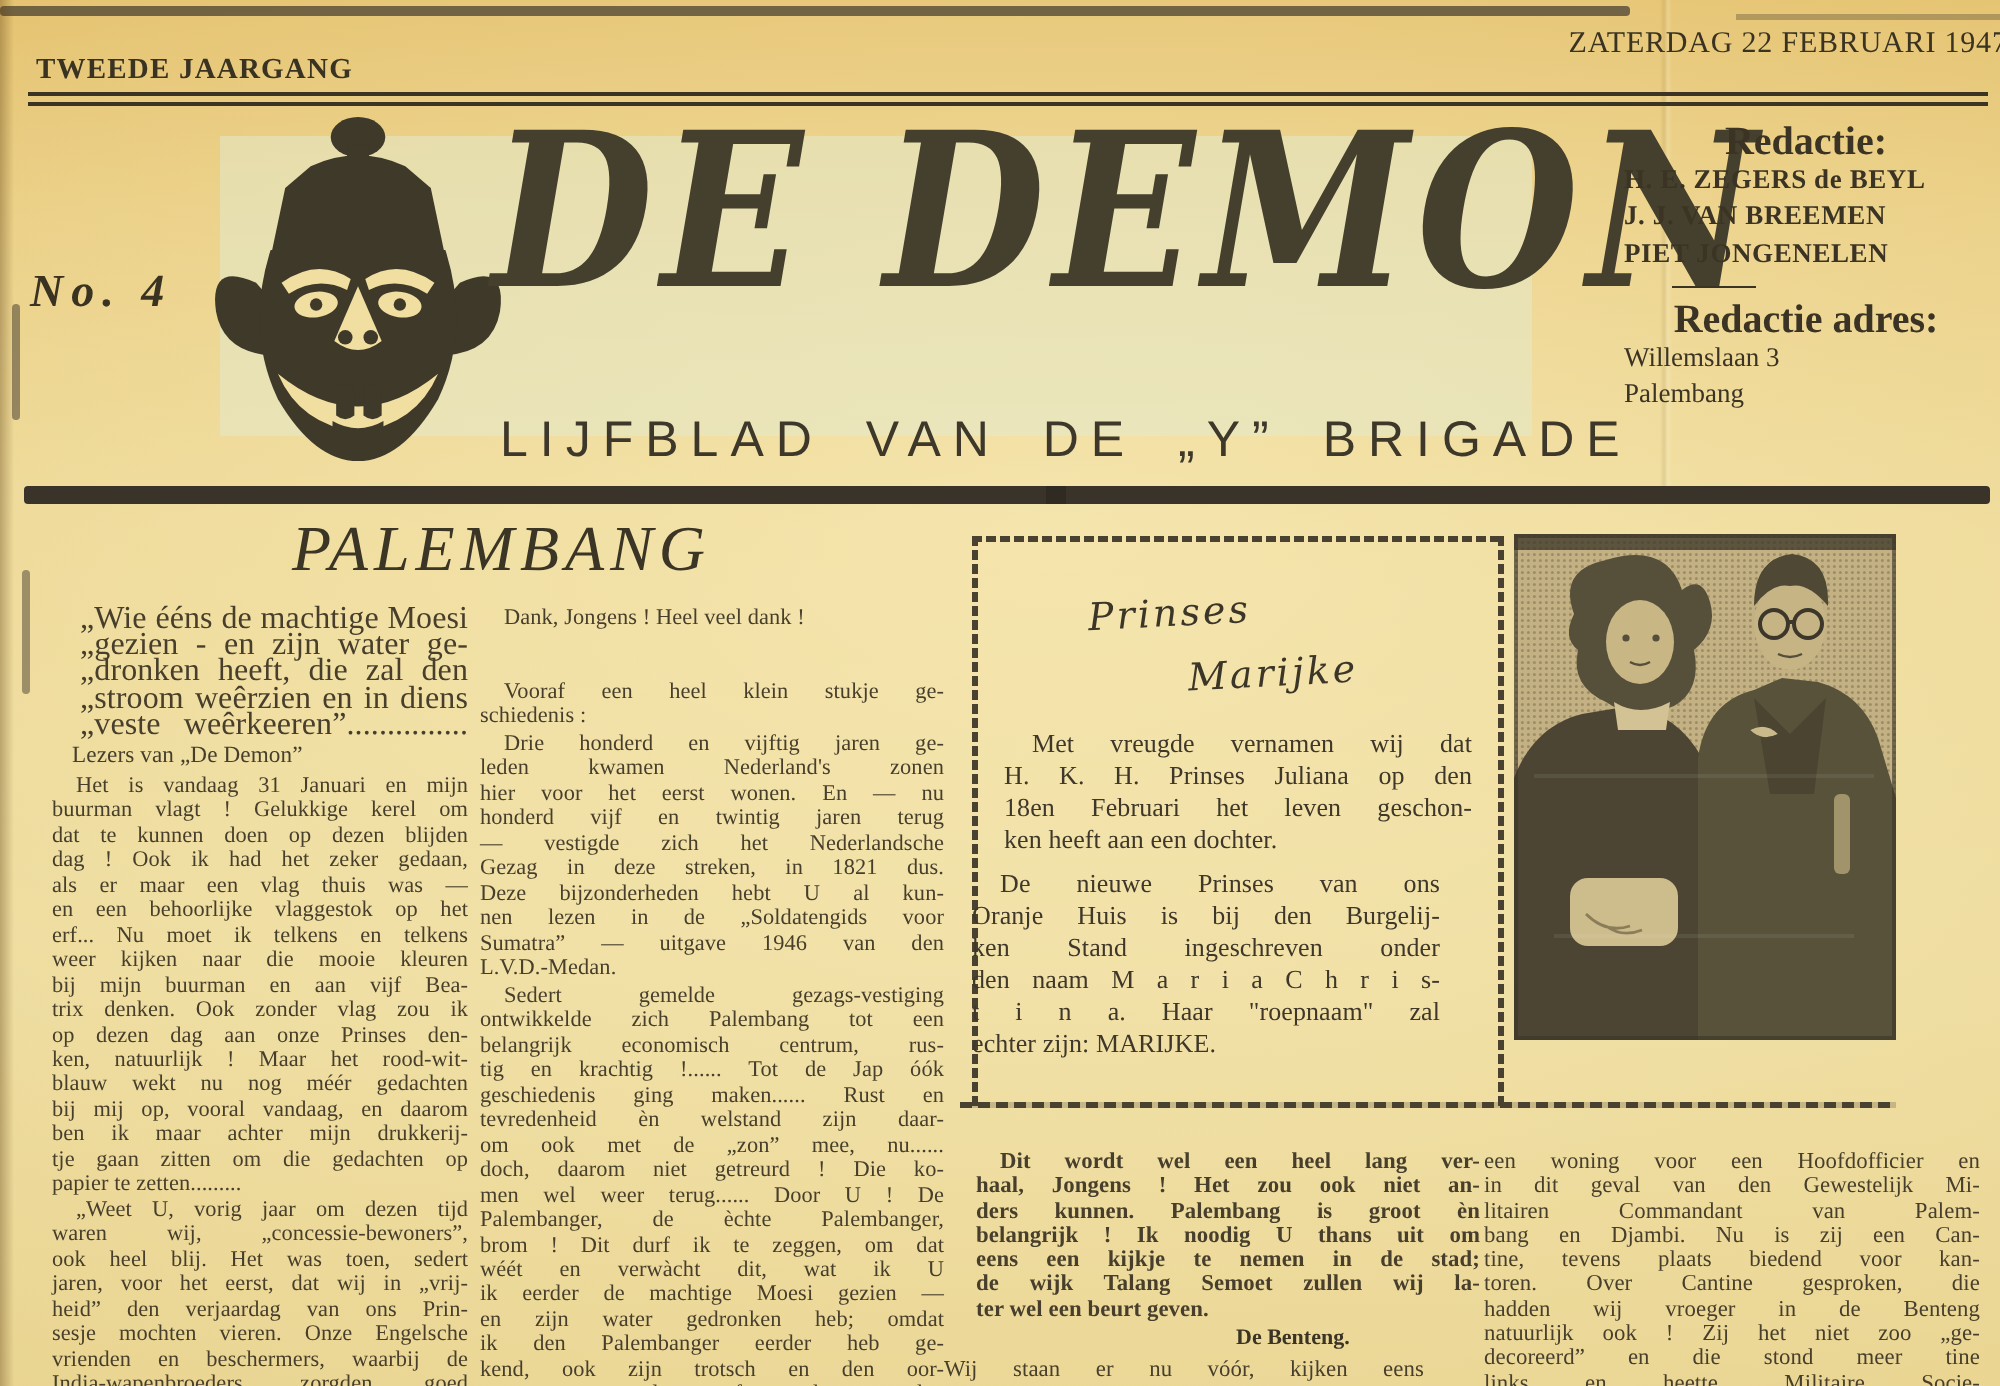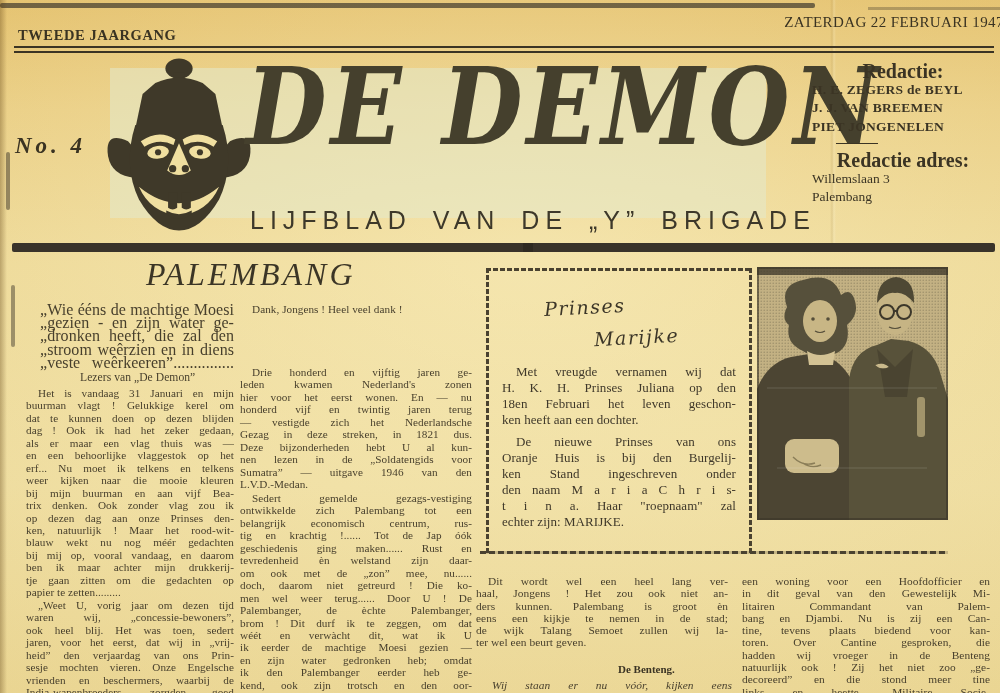--- a/index.html
+++ b/index.html
@@ -125,21 +125,21 @@
 
   <div class="abs headline">PALEMBANG</div>
 
   <div class="tcol quote" style="left:40px;top:303px;width:194px;" data-cut="">
       <div class="tline">„Wie ééns de machtige Moesi</div>
       <div class="tline">„gezien - en zijn water ge-</div>
       <div class="tline">„dronken heeft, die zal den</div>
       <div class="tline">„stroom weêrzien en in diens</div>
       <div class="tline">„veste weêrkeeren”...............</div>
     </div>
-  <div class="tcol salute" style="left:36px;top:372px;width:200px;margin-left:44px;">Lezers van „De Demon”</div>
+  <div class="tcol salute" style="left:36px;top:372px;width:200px;">Lezers van „De Demon”</div>
   <div class="tcol para" style="left:26px;top:387px;width:208px;">
       <div class="tline">Het is vandaag 31 Januari en mijn</div>
       <div class="tline">buurman vlagt ! Gelukkige kerel om</div>
       <div class="tline">dat te kunnen doen op dezen blijden</div>
       <div class="tline">dag ! Ook ik had het zeker gedaan,</div>
       <div class="tline">als er maar een vlag thuis was —</div>
       <div class="tline">en een behoorlijke vlaggestok op het</div>
       <div class="tline">erf... Nu moet ik telkens en telkens</div>
       <div class="tline">weer kijken naar die mooie kleuren</div>
       <div class="tline">bij mijn buurman en aan vijf Bea-</div>
@@ -159,20 +159,24 @@
       <div class="tline">jaren, voor het eerst, dat wij in „vrij-</div>
       <div class="tline">heid” den verjaardag van ons Prin-</div>
       <div class="tline">sesje mochten vieren. Onze Engelsche</div>
       <div class="tline">vrienden en beschermers, waarbij de</div>
       <div class="tline">India-wapenbroeders,  zorgden  goed</div>
     </div>
 
   <div class="tcol para" style="left:240px;top:303px;width:232px;">
       <div class="tline">Dank, Jongens !   Heel veel dank !</div>
     </div>
+  <div class="tcol para" style="left:240px;top:340px;width:232px;">
+      <div class="tline">Vooraf een heel klein stukje  ge-</div>
+      <div class="tline">schiedenis :</div>
+    </div>
   <div class="tcol para" style="left:240px;top:366px;width:232px;">
       <div class="tline">Drie honderd en vijftig jaren ge-</div>
       <div class="tline">leden kwamen Nederland's zonen</div>
       <div class="tline">hier voor het eerst wonen. En — nu</div>
       <div class="tline">honderd vijf en twintig jaren  terug</div>
       <div class="tline">— vestigde zich het  Nederlandsche</div>
       <div class="tline">Gezag in deze streken, in 1821 dus.</div>
       <div class="tline">Deze bijzonderheden hebt U al kun-</div>
       <div class="tline">nen lezen in de „Soldatengids voor</div>
       <div class="tline">Sumatra”  —  uitgave 1946 van den</div>
@@ -203,21 +207,21 @@
     <div class="zzv bl"></div>
     <div class="zzv br"></div>
     <div class="boxhead" style="left:58px;top:28px;">Prinses</div>
     <div class="boxhead" style="left:108px;top:58px;">Marijke</div>
     <div class="tcol para boxtext" style="left:16px;top:96px;width:234px;">
         <div class="tline">Met vreugde vernamen wij dat</div>
         <div class="tline">H. K. H. Prinses Juliana op den</div>
         <div class="tline">18en Februari het leven geschon-</div>
         <div class="tline">ken heeft aan een dochter.</div>
       </div>
-    <div class="tcol para boxtext" style="left:16px;top:166px;width:234px;">
+    <div class="tcol para boxtext" style="left:0;top:166px;width:234px;">
         <div class="tline">De nieuwe Prinses van ons</div>
         <div class="tline">Oranje Huis is bij den Burgelij-</div>
         <div class="tline">ken Stand ingeschreven onder</div>
         <div class="tline">den naam M a r i a  C h r i s-</div>
         <div class="tline">t i n a. Haar  "roepnaam"  zal</div>
         <div class="tline">echter zijn: MARIJKE.</div>
       </div>
   </div>
 
   <div class="abs photo">
@@ -254,30 +258,31 @@
 
       <rect x="0" y="0" width="191" height="8" fill="#3b3528" opacity="0.75"></rect>
       <rect x="0.5" y="0.5" width="190" height="252" fill="none" stroke="#3b3528" stroke-width="3" opacity="0.6"></rect>
       <rect x="10" y="120" width="170" height="2" fill="#ffffff" opacity="0.07"></rect>
       <rect x="20" y="200" width="150" height="2" fill="#ffffff" opacity="0.07"></rect>
     </svg>
   </div>
 
   <div class="abs divider-zz"></div>
 
-  <div class="tcol para bottxt" style="left:476px;top:575px;width:252px;">
+  <div class="tcol para bottxt" style="left:488px;top:575px;width:252px;font-weight:bold;">
       <div class="tline">Dit wordt wel een heel lang  ver-</div>
       <div class="tline">haal, Jongens ! Het zou ook niet an-</div>
       <div class="tline">ders kunnen. Palembang is groot èn</div>
+      <div class="tline">belangrijk ! Ik noodig U thans uit om</div>
       <div class="tline">eens een kijkje te nemen in de stad;</div>
       <div class="tline">de wijk Talang Semoet zullen wij la-</div>
       <div class="tline">ter wel een beurt geven.</div>
     </div>
   <div class="abs subhead">De Benteng.</div>
-  <div class="tcol para bottxt" style="left:480px;top:679px;width:252px;font-style:italic;" data-cut="">
+  <div class="tcol para bottxt" style="left:460px;top:679px;width:252px;" data-cut="">
       <div class="tline">Wij staan er nu vóór, kijken eens</div>
     </div>
   <div class="tcol para bottxt noindent" style="left:742px;top:575px;width:248px;" data-cut="">
       <div class="tline">een woning voor een Hoofdofficier en</div>
       <div class="tline">in dit geval van den Gewestelijk Mi-</div>
       <div class="tline">litairen Commandant van  Palem-</div>
       <div class="tline">bang en Djambi. Nu is zij een Can-</div>
       <div class="tline">tine, tevens plaats biedend voor kan-</div>
       <div class="tline">toren. Over Cantine gesproken,  die</div>
       <div class="tline">hadden wij vroeger in de Benteng</div>

